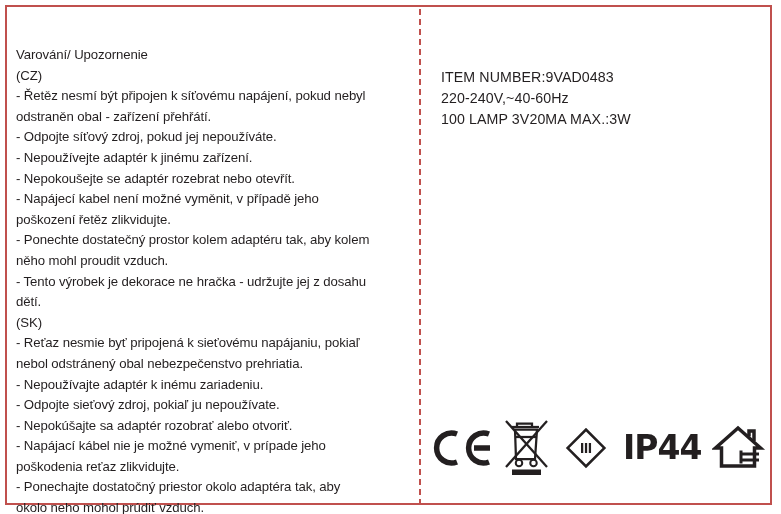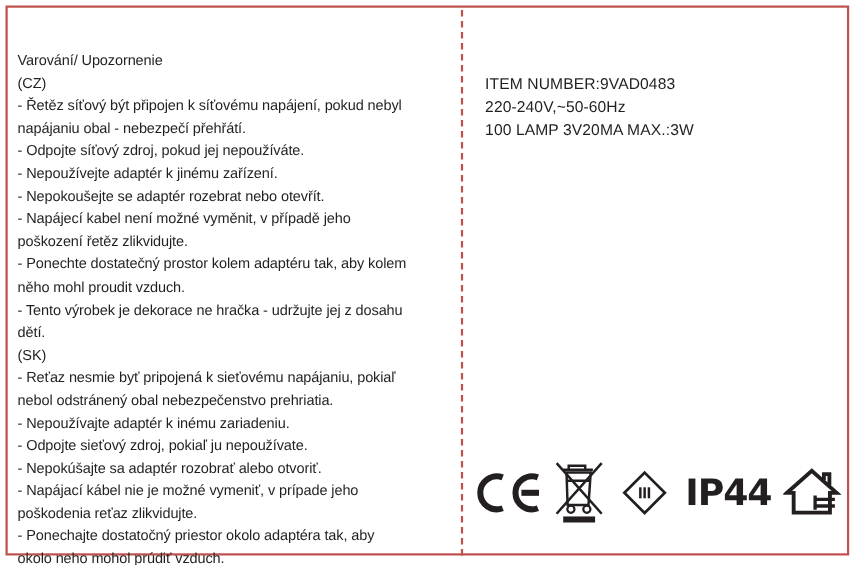--- a/index.html
+++ b/index.html
@@ -106,22 +106,22 @@
 <body>
 
 <div id="label">
 
   <div id="divider"></div>
 
   <div id="left-panel">
     <div id="warning-text">
       <div class="ln">Varování/ Upozornenie</div>
       <div class="ln">(CZ)</div>
-      <div class="ln">- Řetěz síťový být připojen k síťovému napájení, pokud nebyl</div>
-      <div class="ln">napájaniu obal - nebezpečí přehřátí.</div>
+      <div class="ln">- Řetěz nesmí být připojen k síťovému napájení, pokud nebyl</div>
+      <div class="ln">odstraněn obal - zařízení přehřátí.</div>
       <div class="ln">- Odpojte síťový zdroj, pokud jej nepoužíváte.</div>
       <div class="ln">- Nepoužívejte adaptér k jinému zařízení.</div>
       <div class="ln">- Nepokoušejte se adaptér rozebrat nebo otevřít.</div>
       <div class="ln">- Napájecí kabel není možné vyměnit, v případě jeho</div>
       <div class="ln">poškození řetěz zlikvidujte.</div>
       <div class="ln">- Ponechte dostatečný prostor kolem adaptéru tak, aby kolem</div>
       <div class="ln">něho mohl proudit vzduch.</div>
       <div class="ln">- Tento výrobek je dekorace ne hračka - udržujte jej z dosahu</div>
       <div class="ln">dětí.</div>
       <div class="ln">(SK)</div>
@@ -135,21 +135,21 @@
       <div class="ln">- Ponechajte dostatočný priestor okolo adaptéra tak, aby</div>
       <div class="ln">okolo neho mohol prúdiť vzduch.</div>
 
     </div>
   </div>
 
   <div id="right-panel">
 
     <div id="spec-text">
       <div class="ln">ITEM NUMBER:9VAD0483</div>
-      <div class="ln">220-240V,~50-60Hz</div>
+      <div class="ln">220-240V,~40-60Hz</div>
       <div class="ln">100 LAMP 3V20MA MAX.:3W</div>
     </div>
 
     <div id="symbols">
 
       <div class="sym">
         <svg width="60" height="44" viewBox="0 0 120 88" aria-hidden="true">
           <g fill="none" stroke="#231f20" stroke-width="11">
             <path d="M48 16 A 30 30 0 1 0 48 72" stroke-linecap="butt"></path>
             <path d="M112 16 A 30 30 0 1 0 112 72" stroke-linecap="butt"></path>

